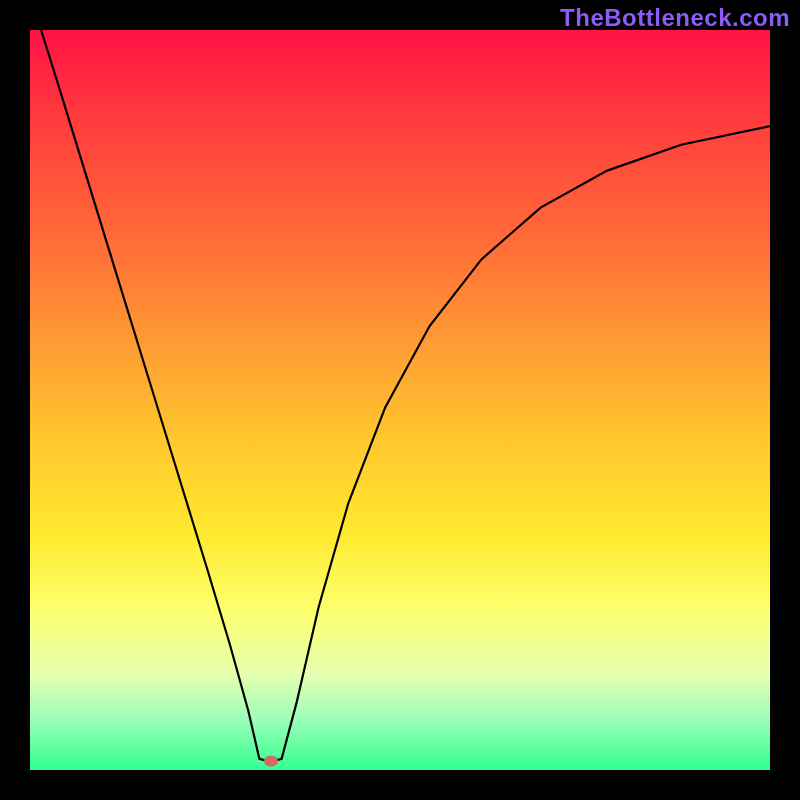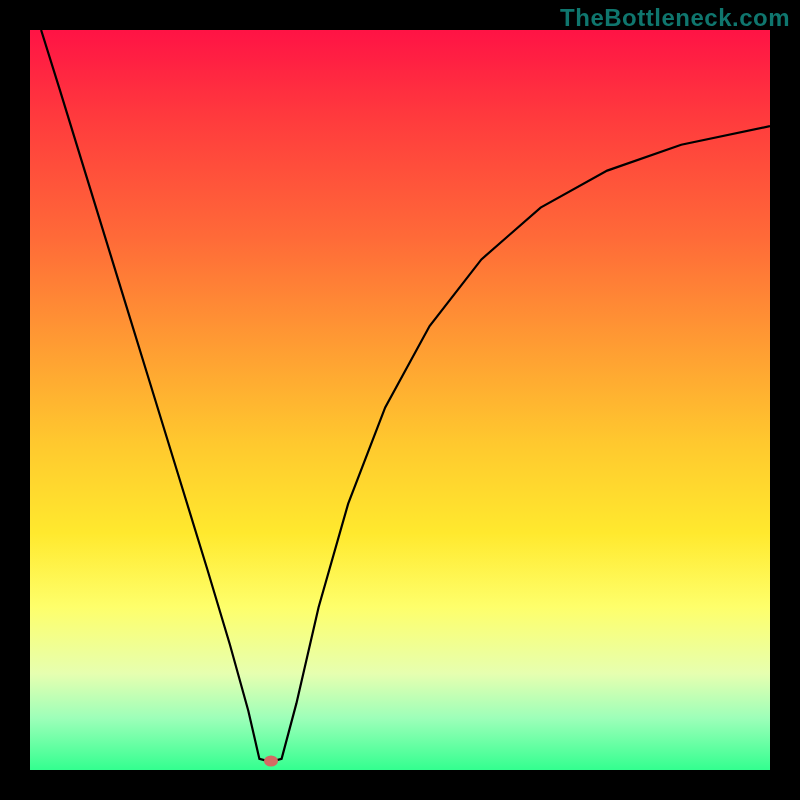--- a/index.html
+++ b/index.html
@@ -14,21 +14,21 @@
   .frame {
     position: relative;
     width: 800px;
     height: 800px;
     background: #000;
   }
   .watermark {
     position: absolute;
     top: 4px;
     right: 10px;
-    color: #0f766e;
+    color: #8b5cf6;
     font-size: 24px;
     font-weight: 600;
     letter-spacing: 0.5px;
     z-index: 20;
   }
   .plot-area {
     position: absolute;
     left: 30px;
     top: 30px;
     width: 740px;

